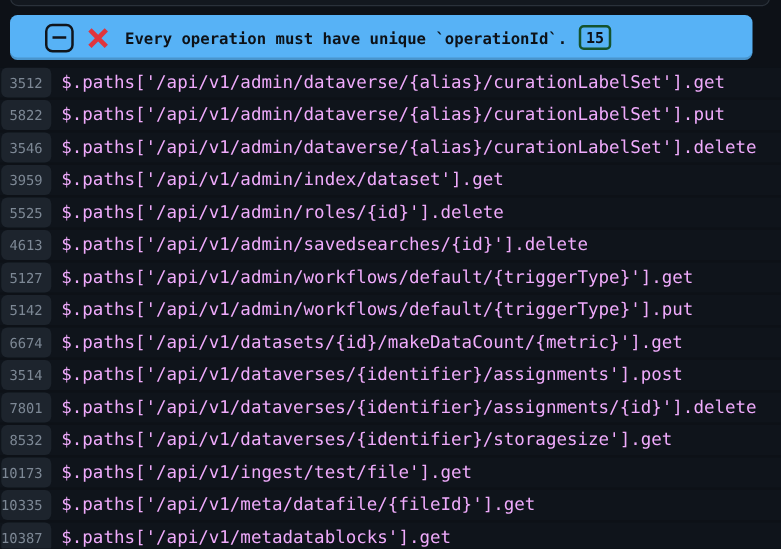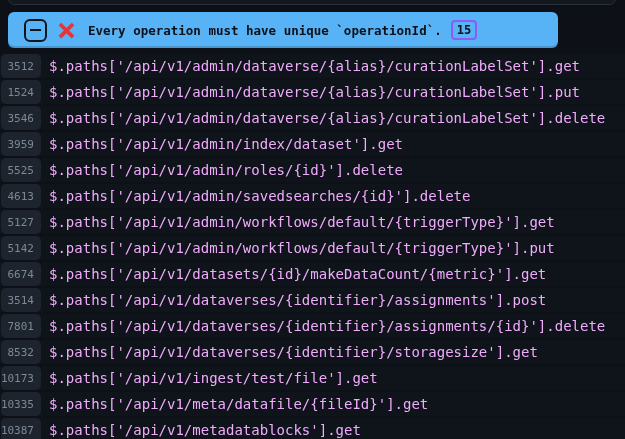--- a/index.html
+++ b/index.html
@@ -15,26 +15,26 @@
     left:8px; top:-8px;
     width:608px; height:13px;
     background:#13181f;
     border:1.5px solid #2a313a;
     border-radius:8px;
   }
   
   .header {
     position:absolute;
     left:8px; top:12px;
-    width:550px; height:36px;
+    width:594px; height:36px;
     background:#57b2f6;
     border-radius:6px;
     display:flex;
     align-items:center;
-    padding:0 16px;
+    padding:0 28px;
     box-shadow: inset 0 -2px 0 rgba(13,17,23,0.18);
   }
   .collapse-btn {
     width:23px; height:23px;
     border:2px solid #10151b;
     border-radius:6px;
     display:flex; align-items:center; justify-content:center;
     flex:0 0 auto;
     cursor:pointer;
   }
@@ -49,21 +49,21 @@
     margin-left:10px;
     color:#0d1117;
     font-size:12.5px;
     font-weight:700;
     letter-spacing:0px;
     white-space:pre;
   }
   .count-badge {
     margin-left:9px;
     min-width:26px; height:20px;
-    border:2px solid #8b5cf6;
+    border:2px solid #14532d;
     border-radius:4px;
     display:flex; align-items:center; justify-content:center;
     color:#0d1117;
     font-size:12px;
     font-weight:700;
     padding:0 4px;
   }
   
   .rows {
     position:absolute;
@@ -113,21 +113,21 @@
   <span class="count-badge">15</span>
 </div>
 
 <div class="rows">
   <div class="row">
     <span class="ln">3512</span>
     <span class="path">$.paths['/api/v1/admin/dataverse/{alias}/curationLabelSet'].get</span>
   </div>
 
   <div class="row">
-    <span class="ln">1524</span>
+    <span class="ln">5822</span>
     <span class="path">$.paths['/api/v1/admin/dataverse/{alias}/curationLabelSet'].put</span>
   </div>
 
   <div class="row">
     <span class="ln">3546</span>
     <span class="path">$.paths['/api/v1/admin/dataverse/{alias}/curationLabelSet'].delete</span>
   </div>
 
   <div class="row">
     <span class="ln">3959</span>

